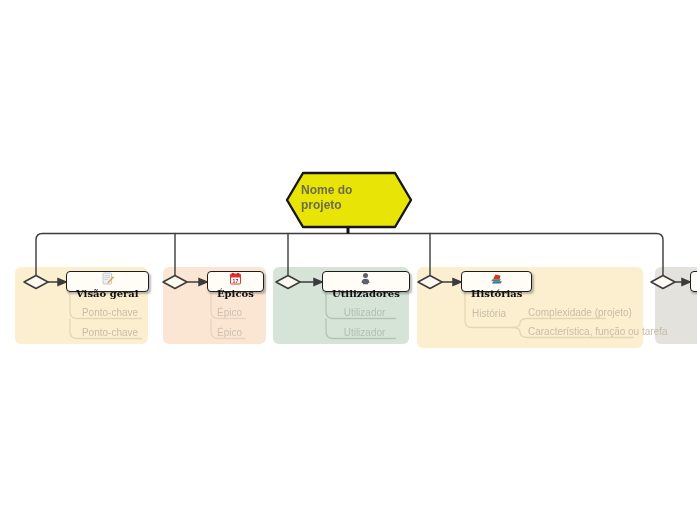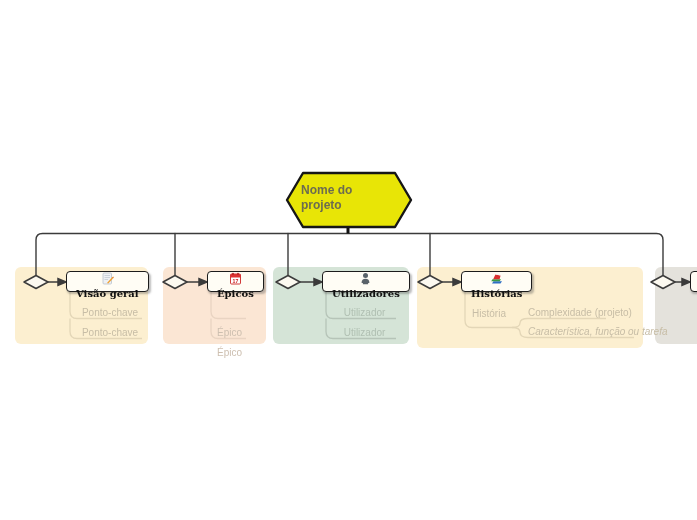--- a/index.html
+++ b/index.html
@@ -17,21 +17,21 @@
         box-shadow:1.5px 2px 2px rgba(70,70,70,.35);z-index:3;box-sizing:border-box;
         font-family:"DejaVu Serif",serif;font-weight:bold;font-size:10px;color:#111;
         white-space:nowrap;cursor:pointer;flex-direction:column;}
   .node .ic{display:inline-flex;width:13px;height:13px;flex:0 0 13px;}
   .n1{left:66px;}  .n2{left:207px;}  .n3{left:322px;text-align:right;}  .n4{left:461px;}
   .n5{left:690px;width:40px;}
   .root-label{position:absolute;left:301px;top:183px;width:80px;z-index:3;
               font-weight:bold;font-size:12px;line-height:14.5px;color:#6c6c50;cursor:pointer;}
   .sublabel{position:absolute;z-index:3;font-size:10px;text-align:center;
             white-space:nowrap;cursor:pointer;}
-  .t-cream{color:#c7bda6;} .t-peach{color:#cdbfb0;margin-top:20px;} .t-green{color:#b0bfb2;}
+  .t-cream{color:#c7bda6;} .t-peach{color:#cdbfb0;} .t-green{color:#b0bfb2;}
 </style>
 </head>
 <body>
 
 <div class="canvas">
 
   <div class="panel panel-1"></div>
   <div class="panel panel-2"></div>
   <div class="panel panel-3"></div>
   <div class="panel panel-4"></div>
@@ -149,15 +149,15 @@
   <div class="sublabel t-cream" style="left:78px;top:327px;width:64px;">Ponto-chave</div>
 
   <div class="sublabel t-peach" style="left:213px;top:307px;width:33px;">Épico</div>
   <div class="sublabel t-peach" style="left:213px;top:327px;width:33px;">Épico</div>
 
   <div class="sublabel t-green" style="left:333px;top:307px;width:63px;">Utilizador</div>
   <div class="sublabel t-green" style="left:333px;top:327px;width:63px;">Utilizador</div>
 
   <div class="sublabel t-cream" style="left:466px;top:308px;width:46px;">História</div>
   <div class="sublabel t-cream" style="left:528px;top:307px;width:78px;">Complexidade (projeto)</div>
-  <div class="sublabel t-cream" style="left:528px;top:326px;width:106px;font-style:italic;">Característica, função ou tarefa</div>
+  <div class="sublabel t-cream" style="left:528px;top:326px;width:106px;">Característica, função ou tarefa</div>
 
 </div>
 
 </body></html>

